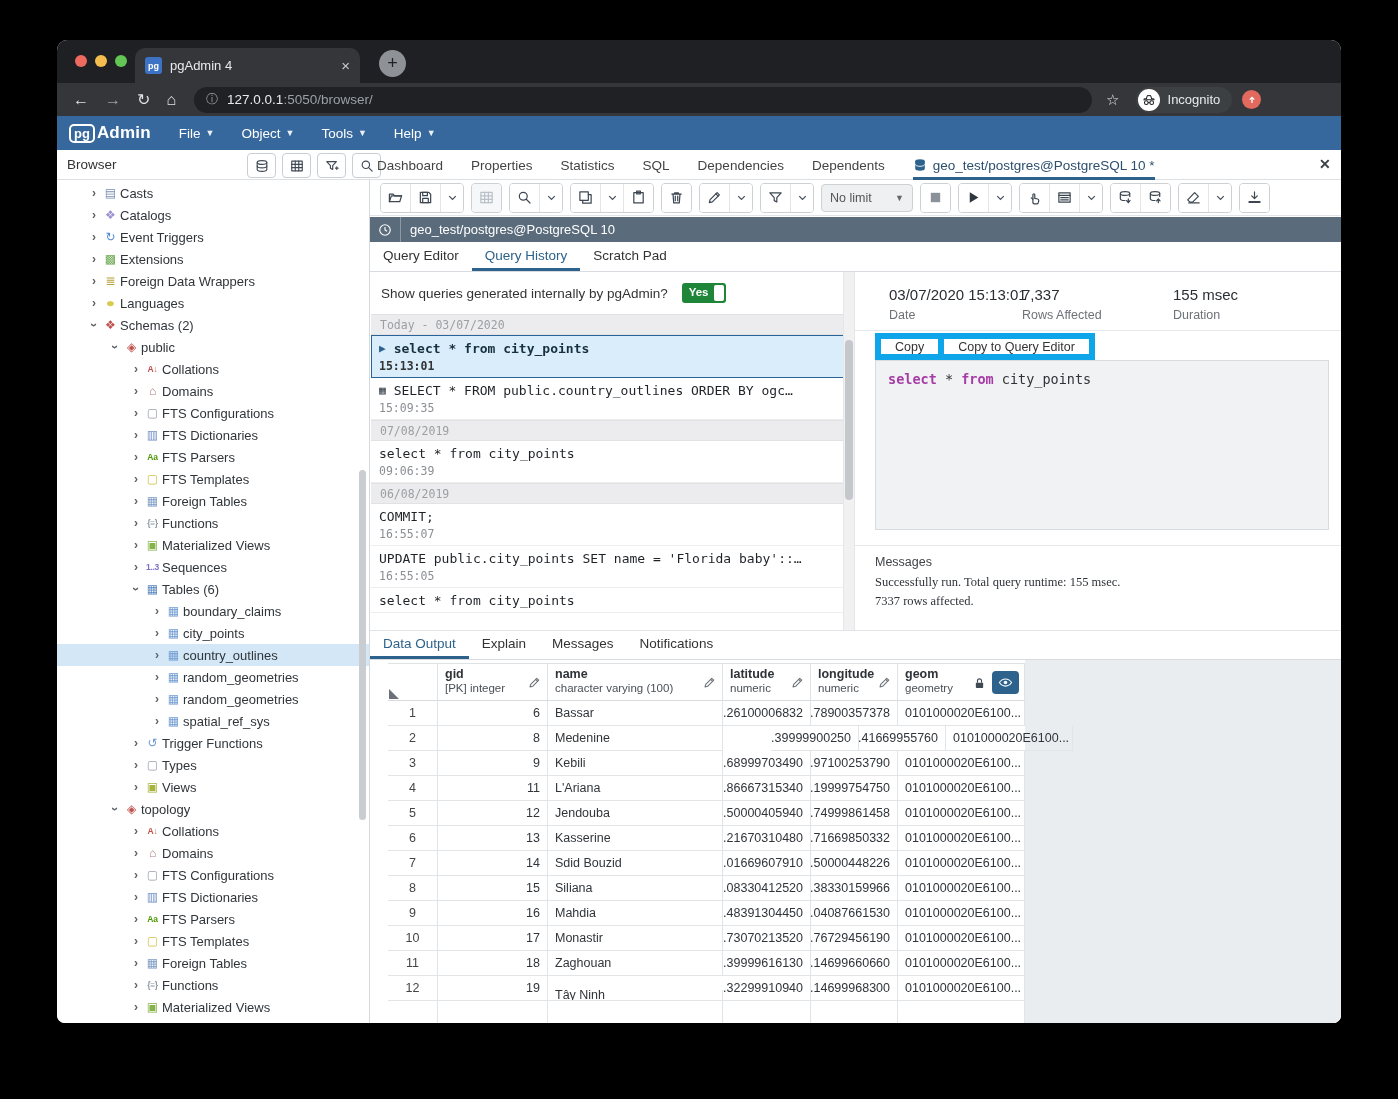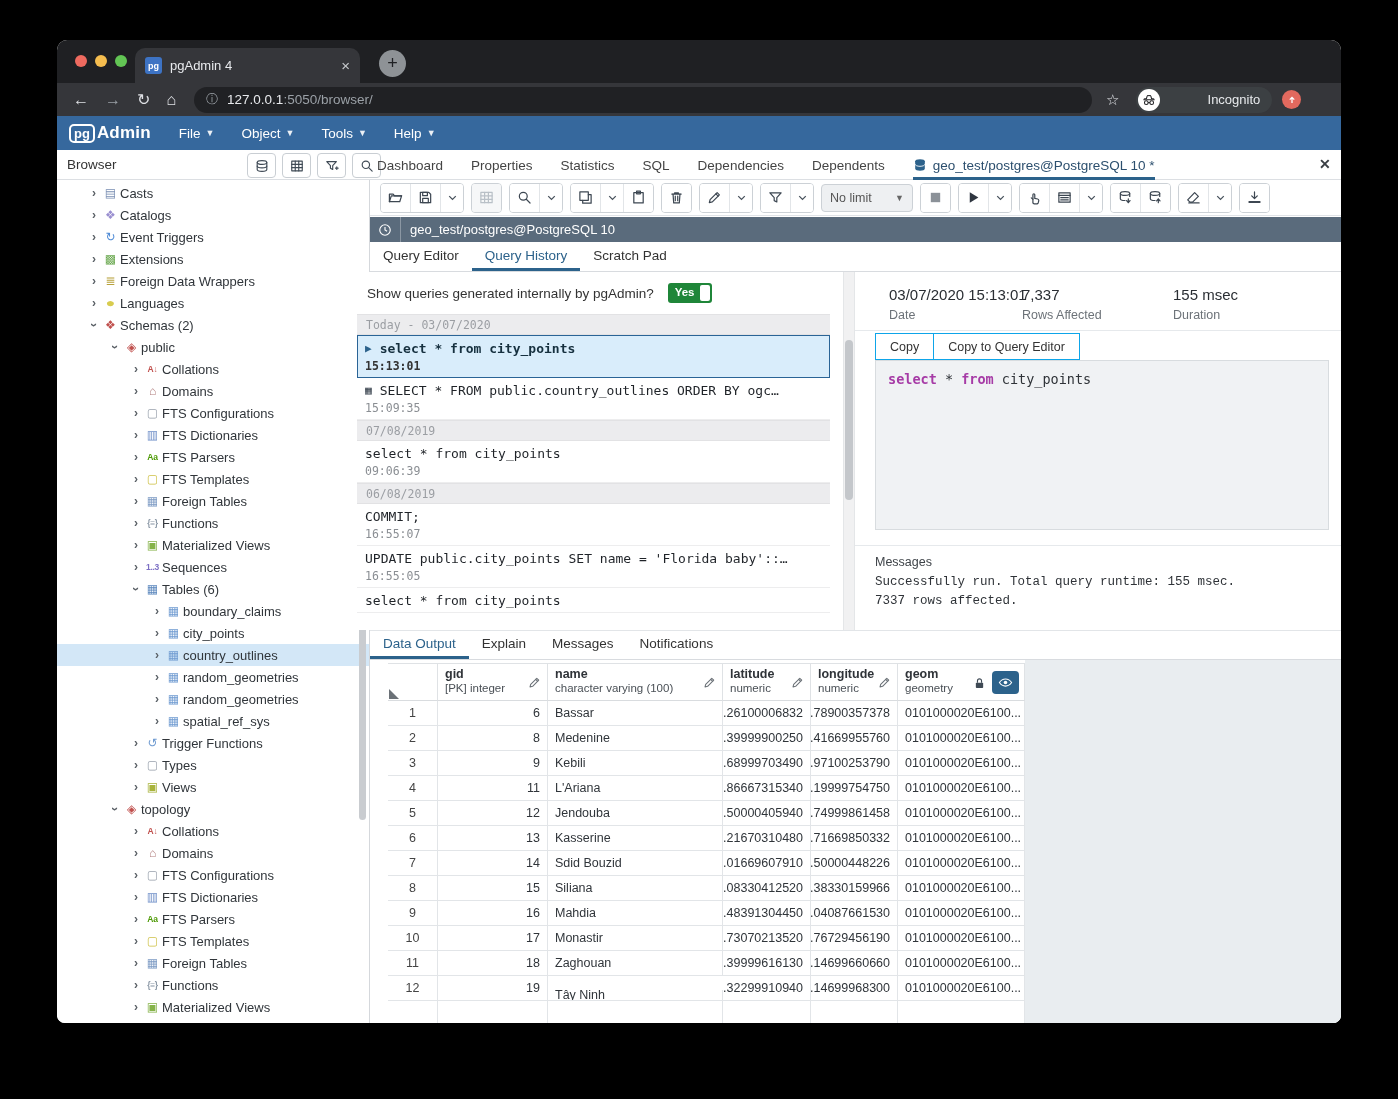--- a/index.html
+++ b/index.html
@@ -22,21 +22,21 @@
   .urlbar{position:absolute;left:0;top:43px;width:100%;height:33px;background:#35363a;display:flex;align-items:center;}
   .navic{color:#dfe1e5;font-size:16px;margin-left:16px;line-height:1;}
   .navic.dim{color:#9aa0a6;}
   .addr{margin-left:18px;width:898px;height:26px;border-radius:14px;background:#202124;display:flex;
     align-items:center;padding:0 12px;box-sizing:border-box;}
   .addr .info{color:#9aa0a6;font-size:12px;margin-right:9px;}
   .addr .host{color:#e8eaed;font-size:13.5px;}
   .addr .path{color:#9aa0a6;font-size:13.5px;}
   .star{color:#dfe1e5;font-size:15px;margin-left:14px;}
   .incog{margin-left:16px;height:26px;border-radius:14px;background:#3c4043;display:flex;align-items:center;
-    padding:2px 12px 2px 2px;box-sizing:border-box;gap:40px;}
+    padding:2px 12px 2px 2px;box-sizing:border-box;}
   .incog .circ{width:22px;height:22px;border-radius:50%;background:#fff;display:flex;align-items:center;
     justify-content:center;margin-right:8px;}
   .incog .circ svg{width:14px;height:14px;}
   .incog .lbl{color:#e8eaed;font-size:13px;}
   .extbtn{margin-left:10px;width:19px;height:19px;border-radius:50%;background:#e2695e;display:flex;
     align-items:center;justify-content:center;}
   .extbtn svg{width:12px;height:12px;}
   
   .pgnav{position:absolute;left:0;top:76px;width:100%;height:34px;background:#36689d;display:flex;align-items:center;}
   .pglogo{margin-left:12px;display:flex;align-items:center;}
@@ -87,21 +87,21 @@
   .banner .iconseg{width:30px;height:100%;display:flex;align-items:center;justify-content:center;
     border-right:1px solid rgba(255,255,255,.3);}
   .banner .iconseg svg{width:14px;height:14px;}
   .banner .txt{color:#fff;font-size:13px;margin-left:9px;}
   
   .rowtabs{position:absolute;background:#fff;border-bottom:1px solid #d8dbdf;box-sizing:border-box;display:flex;
     align-items:stretch;gap:0;}
   .rtab{font-size:13.5px;color:#333;display:flex;align-items:center;padding:0 13px;border-bottom:3px solid transparent;box-sizing:border-box;}
   .rtab.active{color:#2c628b;border-bottom:3px solid #2c628b;}
   
-  .histpanel{position:absolute;left:300px;top:232px;width:473px;height:358px;background:#fff;overflow:hidden;}
+  .histpanel{position:absolute;left:314px;top:232px;width:473px;height:358px;background:#fff;overflow:hidden;}
   .togglerow{position:absolute;left:0;top:0;width:100%;height:42px;display:flex;align-items:center;}
   .togglelbl{font-size:13.5px;color:#333;margin-left:10px;}
   .toggle{margin-left:14px;width:44px;height:20px;border-radius:3px;background:#1f8639;position:relative;}
   .toggle .yes{position:absolute;left:7px;top:3px;color:#fff;font-size:11.5px;font-weight:bold;}
   .toggle .knob{position:absolute;right:2px;top:2px;width:10px;height:16px;background:#fff;border-radius:2px;}
   .histlist{position:absolute;left:0;top:42px;width:100%;height:316px;overflow:hidden;font-family:"DejaVu Sans Mono","Liberation Mono",monospace;}
   .hgroup{height:21px;background:#ececee;border-top:1px solid #e2e2e4;border-bottom:1px solid #e2e2e4;
     box-sizing:border-box;display:flex;align-items:center;padding-left:9px;font-size:11.5px;color:#9b9ea3;}
   .hentry{background:#fff;border-bottom:1px solid #ededee;box-sizing:border-box;padding:5px 8px 4px 8px;}
   .hentry .q{font-size:13px;color:#1f2328;white-space:nowrap;overflow:hidden;display:flex;align-items:center;gap:8px;}
@@ -113,30 +113,30 @@
   .hist-scroll{position:absolute;left:786px;top:232px;width:12px;height:358px;background:#f1f1f2;
     border-left:1px solid #e4e6e8;border-right:1px solid #e4e6e8;box-sizing:border-box;}
   .hist-thumb{position:absolute;left:788px;top:300px;width:8px;height:160px;background:#c4c7cb;border-radius:4px;}
   
   .details{position:absolute;left:798px;top:232px;width:486px;height:358px;background:#fff;}
   .dblock{position:absolute;top:14px;}
   .dblock .v{font-size:15px;color:#2a2e33;}
   .dblock .l{font-size:12.5px;color:#6c7278;margin-top:5px;}
   .drule{position:absolute;left:0;top:58px;width:100%;border-top:1px solid #e6e9ec;}
   .copybtns{position:absolute;left:20px;top:61px;display:flex;}
-  .cbtn{height:27px;background:#fff;border:1px solid #0ea5e9;font-size:12.5px;color:#333;display:flex;
+  .cbtn{height:27px;background:#fff;border:6px solid #0ea5e9;font-size:12.5px;color:#333;display:flex;
     align-items:center;padding:0 14px;box-sizing:border-box;}
   .cbtn+.cbtn{border-left:none;}
   .querybox{position:absolute;left:20px;top:88px;width:454px;height:170px;background:#f0f2f4;
     border:1px solid #d8dcdf;box-sizing:border-box;padding:10px 12px;
     font-family:"DejaVu Sans Mono","Liberation Mono",monospace;font-size:13.5px;color:#2f3338;}
   .querybox .kw{color:#a63ba6;font-weight:bold;}
   .msgrule{position:absolute;left:0;top:273px;width:100%;border-top:1px solid #e6e9ec;}
   .msglbl{position:absolute;left:20px;top:283px;font-size:12.5px;color:#3f4449;}
-  .msgline{position:absolute;left:20px;font-family:Liberation Mono, monospace;
+  .msgline{position:absolute;left:20px;font-family:Liberation Serif, serif;
     font-size:12.5px;color:#2f3338;white-space:nowrap;}
   
   .grid{position:absolute;left:331px;top:620px;width:971px;height:363px;background:#fff;overflow:hidden;}
   .gfill{position:absolute;left:637px;top:0;width:318px;height:363px;background:#e9edf0;}
   .gvscroll{position:absolute;left:955px;top:0;width:16px;height:363px;background:#f1f3f5;border-left:1px solid #e2e5e8;box-sizing:border-box;}
   .gvthumb{position:absolute;left:958px;top:45px;width:10px;height:45px;background:#c4c8cc;border-radius:5px;}
   .ghead{position:absolute;left:0;top:3px;height:38px;display:flex;background:#fff;}
   .gh{border-right:1px solid #dfe2e5;border-top:1px solid #dfe2e5;border-bottom:1px solid #d9dcdf;
     box-sizing:border-box;padding:3px 6px 0 7px;position:relative;}
   .gh .nm{font-size:12.5px;font-weight:bold;color:#2f3338;}
@@ -874,21 +874,21 @@
           <div class="gc num" style="width: 110px;">6</div>
           <div class="gc " style="width: 175px;">Bassar</div>
           <div class="gc num" style="width: 88px;">.26100006832</div>
           <div class="gc num" style="width: 87px;">0.78900357378</div>
           <div class="gc " style="width: 127px;">0101000020E6100...</div>
         </div>
         <div class="grow">
           <div class="gc ctr" style="width: 50px;">2</div>
           <div class="gc num" style="width: 110px;">8</div>
           <div class="gc " style="width: 175px;">Medenine</div>
-          <div class="gc num" style="width: 88px;">.39999900250</div>
+          <div class="gc num" style="width: 88px; margin-left: 48px;">.39999900250</div>
           <div class="gc num" style="width: 87px;">0.41669955760</div>
           <div class="gc " style="width: 127px;">0101000020E6100...</div>
         </div>
         <div class="grow">
           <div class="gc ctr" style="width: 50px;">3</div>
           <div class="gc num" style="width: 110px;">9</div>
           <div class="gc " style="width: 175px;">Kebili</div>
           <div class="gc num" style="width: 88px;">.68999703490</div>
           <div class="gc num" style="width: 87px;">8.97100253790</div>
           <div class="gc " style="width: 127px;">0101000020E6100...</div>

